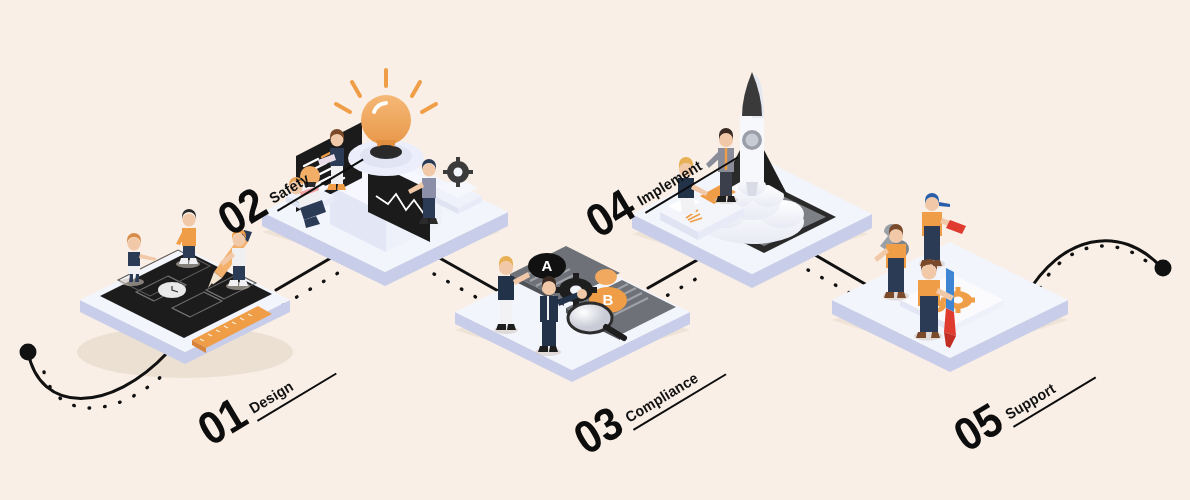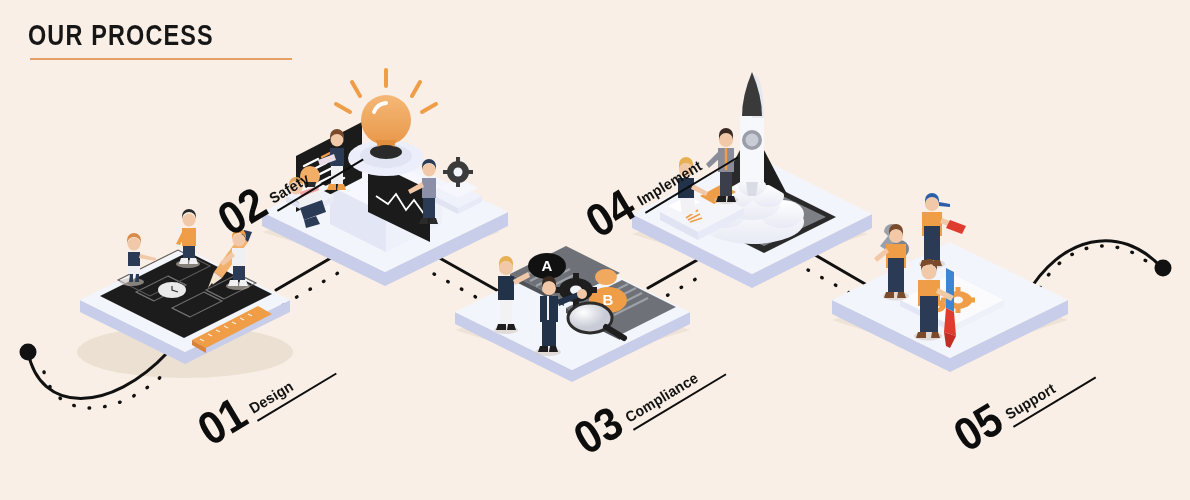--- a/index.html
+++ b/index.html
@@ -36,24 +36,20 @@
   .step-underline{display:block;height:2.2px;background:#0d0d0d;margin-top:5px;}
 
   
   svg.layer{position:absolute;left:0;top:0;width:1190px;height:500px;overflow:visible;}
 </style>
 </head>
 <body>
 
 <div id="stage">
 
-  <div id="title-block">
-    <div id="page-title">OUR PROCESS</div>
-    <div id="title-rule"></div>
-  </div>
 
   <svg class="layer" viewBox="0 0 1190 500">
     <defs>
       <linearGradient id="gBulb" x1="0" y1="0" x2="0" y2="1">
         <stop offset="0" stop-color="#f5b876"></stop>
           <stop offset="1" stop-color="#e8984a"></stop>
       </linearGradient>
       <linearGradient id="gSmoke" x1="0" y1="0" x2="0" y2="1">
         <stop offset="0" stop-color="#ffffff"></stop>
           <stop offset="1" stop-color="#e8eaf4"></stop>

